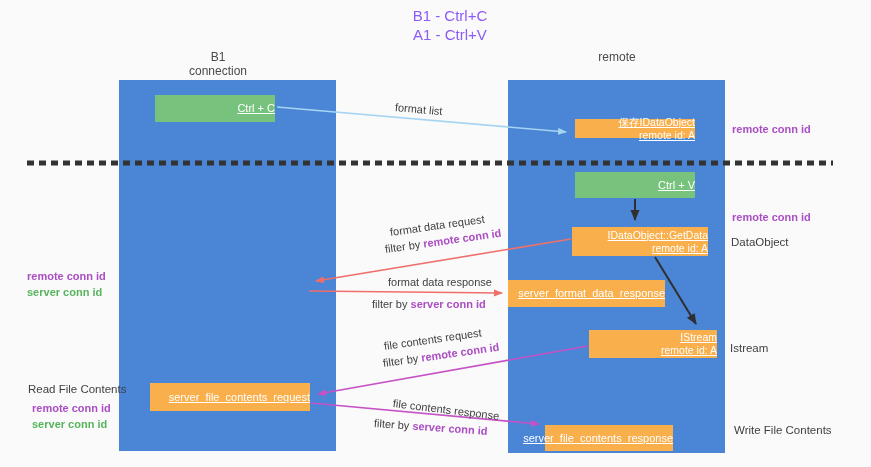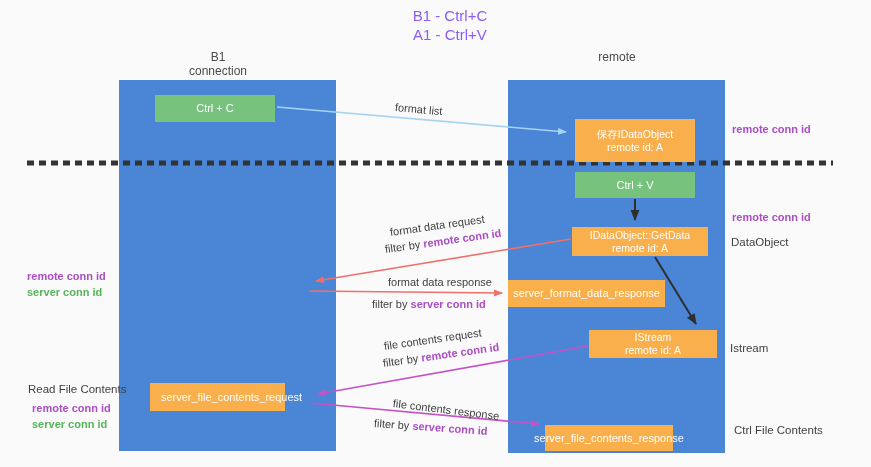--- a/index.html
+++ b/index.html
@@ -25,34 +25,34 @@
   }
   #lane-header-left{left:158px;top:50px;}
   #lane-header-right{left:557px;top:50px;}
   
   .lane{position:absolute;background:#4a85d6;}
   #lane-left{left:119px;top:80px;width:217px;height:371px;}
   #lane-right{left:508px;top:80px;width:217px;height:373px;}
   
   .node{
     position:absolute;display:flex;flex-direction:column;
-    align-items:center;justify-content:center;
+    align-items:flex-end;justify-content:center;
     color:#ffffff;font-size:11px;line-height:13px;
-    text-align:center;box-sizing:border-box;white-space:nowrap;
+    text-align:center;box-sizing:border-box;white-space:nowrap;text-decoration:underline;
   }
   .node.green{background:#77c37d;}
   .node.orange{background:#f9af4b;}
   #node-ctrl-c{left:155px;top:95px;width:120px;height:27px;}
-  #node-save-idataobject{left:575px;top:119px;width:120px;height:43px;font-size:10.5px;}
+  #node-save-idataobject{left:575px;top:119px;width:120px;height:19px;font-size:10.5px;}
   #node-ctrl-v{left:575px;top:172px;width:120px;height:26px;}
   #node-getdata{left:572px;top:227px;width:136px;height:29px;font-size:10.5px;}
   #node-sfd-request{left:152px;top:268px;width:156px;height:27px;}
   #node-sfd-response{left:508px;top:280px;width:157px;height:27px;}
   #node-istream{left:589px;top:330px;width:128px;height:28px;font-size:10.5px;}
-  #node-sfc-request{left:150px;top:383px;width:135px;height:28px;padding-left:28px;}
+  #node-sfc-request{left:150px;top:383px;width:160px;height:28px;padding-left:28px;}
   #node-sfc-response{left:545px;top:417px;width:128px;height:26px;margin-top:8px;}
   
   #connector-layer{position:absolute;left:0;top:0;width:871px;height:467px;pointer-events:none;}
   
   .elabel{
     position:absolute;font-size:11px;color:#3f3f3f;white-space:nowrap;
     transform-origin:left center;
   }
   .purple{color:#ab4ec4;font-weight:bold;}
   .greent{color:#56b45c;font-weight:bold;}
@@ -180,21 +180,21 @@
   <div class="elabel" id="elabel-fc-request">file contents request</div>
   <div class="elabel" id="elabel-filter-remote-2"><span>filter by </span><span class="purple">remote conn id</span></div>
 
   <div class="elabel" id="elabel-fc-response">file contents response</div>
   <div class="elabel" id="elabel-filter-server-2"><span>filter by </span><span class="purple">server conn id</span></div>
 
   <div class="ann purple" id="ann-right-remote-top">remote conn id</div>
   <div class="ann purple" id="ann-right-remote-mid">remote conn id</div>
   <div class="darklabel" id="ann-dataobject">DataObject</div>
   <div class="darklabel" id="ann-istream">Istream</div>
-  <div class="darklabel" id="ann-write-file">Ctrl File Contents</div>
+  <div class="darklabel" id="ann-write-file">Write File Contents</div>
 
   <div class="ann purple" id="ann-left-remote-top">remote conn id</div>
   <div class="ann greent" id="ann-left-server-top">server conn id</div>
   <div class="darklabel" id="ann-read-file">Read File Contents</div>
   <div class="ann purple" id="ann-left-remote-bot">remote conn id</div>
   <div class="ann greent" id="ann-left-server-bot">server conn id</div>
 
 </div>
 
 </body></html>

